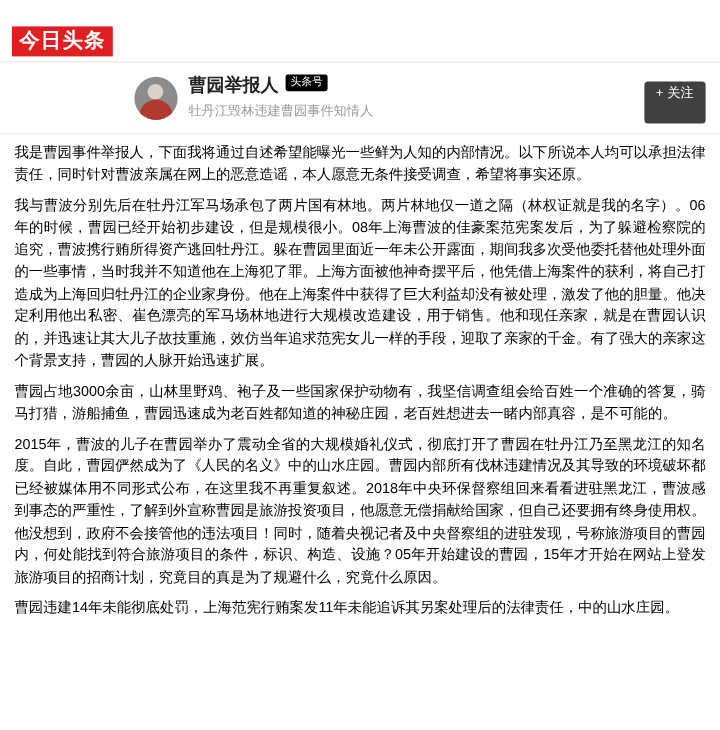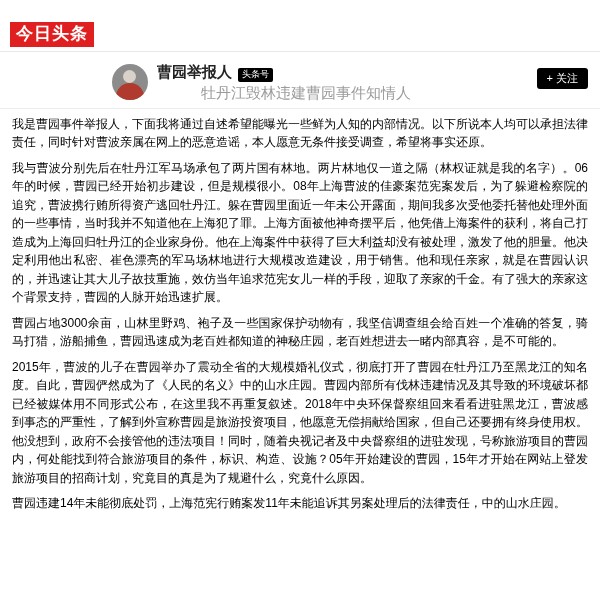--- a/index.html
+++ b/index.html
@@ -69,52 +69,51 @@
     background: #b03a2e;
     left: 4px; bottom: 0;
   }
   .author-meta {
     margin-left: 9px;
     flex: 1 1 auto;
     min-width: 0;
   }
   .author-row1 {
     display: flex;
-    align-items: flex-end;
+    align-items: flex-start;
     gap: 6px;
   }
   .author-name {
     font-size: 15px;
     font-weight: bold;
     color: #222222;
     line-height: 20px;
   }
   .verify-badge {
     font-size: 9px;
     color: #ffffff;
     background: #000000;
     border-radius: 2px;
     padding: 1px 4px 2px 4px;
     line-height: 11px;
     white-space: nowrap;
   }
   .author-sub {
-    font-size: 15px;
+    font-size: 11px;
     color: #9b9b9b;
     margin-top: 4px;
     line-height: 14px;
-    margin-left: 44px;
   }
   .follow-btn {
     flex: 0 0 auto;
     font-size: 11px;
     color: #ffffff;
-    background: #000000;
+    background: #404040;
     border-radius: 3px;
-    padding: 4px 10px 5px 10px;
+    padding: 4px 10px 19px 10px;
     line-height: 12px;
     margin-top: 6px;
     cursor: pointer;
     user-select: none;
     white-space: nowrap;
   }
   
   .article {
     padding: 6px 12px 8px 12px;
   }

